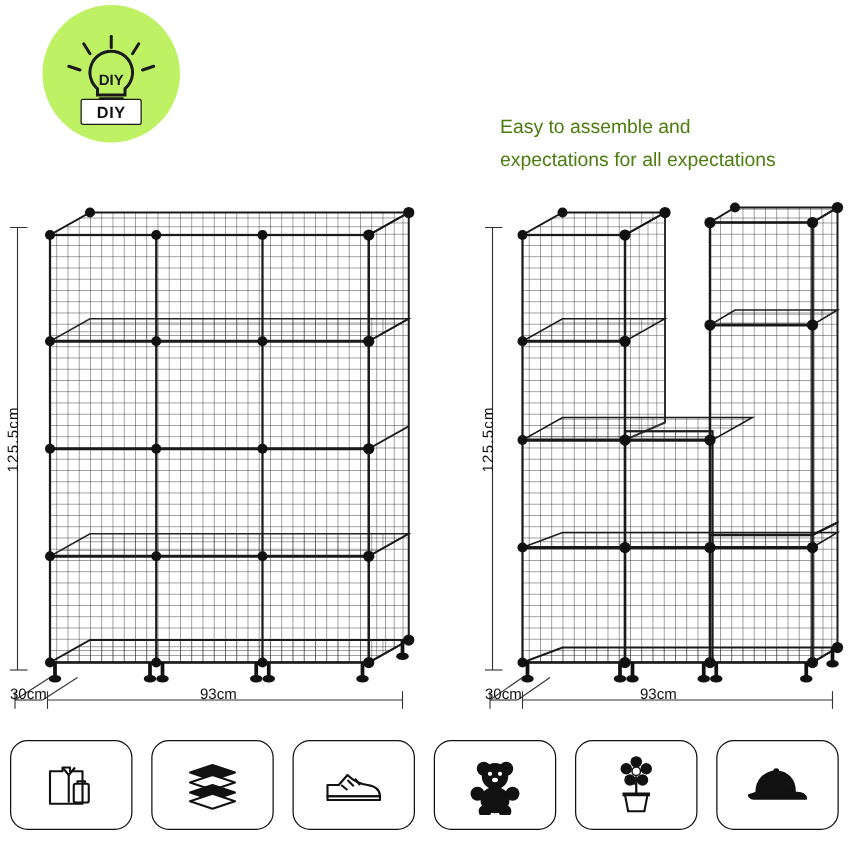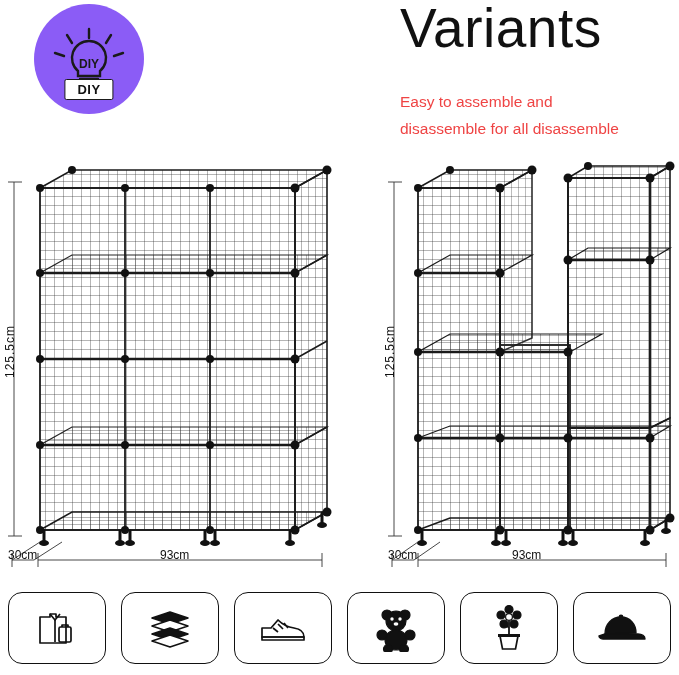--- a/index.html
+++ b/index.html
@@ -10,42 +10,42 @@
     color:#111;
     position:relative;
     overflow:hidden;
   }
   .page{position:relative;width:679px;height:675px;}
 
   
   .badges{position:absolute;left:34px;top:4px;display:flex;gap:24px;}
   .badge{
     width:110px;height:110px;border-radius:50%;
-    background:#8b5cf6;
+    background:#bef264;
     position:relative;
     display:flex;flex-direction:column;align-items:center;justify-content:flex-start;
   }
   .badge .art{flex:1;display:flex;align-items:center;justify-content:center;width:100%;padding-top:8px;}
   .badge .cap{
     position:absolute;bottom:14px;left:50%;transform:translateX(-50%);
     background:#ffffff;border:1.5px solid #1a1a1a;
     font-size:13px;font-weight:bold;line-height:1;
     padding:3px 12px;border-radius:2px;letter-spacing:.5px;
     white-space:nowrap;
   }
 
   
   .headline{
     position:absolute;left:400px;top:0px;
     font-size:55px;line-height:1.05;font-weight:normal;
     letter-spacing:.5px;
   }
   .subline{
     position:absolute;left:400px;top:88px;
-    font-size:15.5px;line-height:1.75;color:#ef4444;width:270px;
+    font-size:15.5px;line-height:1.75;color:#4d7c0f;width:270px;
   }
 
   
   .diagram{position:absolute;left:0;top:160px;width:679px;height:420px;}
 
   .dimlabel{position:absolute;font-size:12px;color:#111;}
   .vert{writing-mode:vertical-rl;transform:rotate(180deg);letter-spacing:1px;}
 
   svg.wire{position:absolute;left:0;top:0;}
 
@@ -85,24 +85,23 @@
           </g>
           <text x="43" y="41" font-family="'Liberation Sans',sans-serif" font-size="12" font-weight="bold" text-anchor="middle" fill="#1a1a1a">DIY</text>
         </svg>
       </div>
       <div class="cap">DIY</div>
     </div>
 
 
   </div>
 
-  <div class="headline">Variants</div>
   <div class="subline">
     <div>Easy to assemble and</div>
-    <div>disassemble for all disassemble</div>
+    <div>expectations for all expectations</div>
   </div>
 
   <div class="diagram">
 
     <svg class="wire" width="679" height="420" viewBox="0 0 679 420">
       <defs>
 
         <pattern id="mesh" width="9" height="9" patternUnits="userSpaceOnUse">
           <path d="M9 0 L0 0 0 9" fill="none" stroke="#2a2a2a" stroke-width="0.7"></path>
         </pattern>

